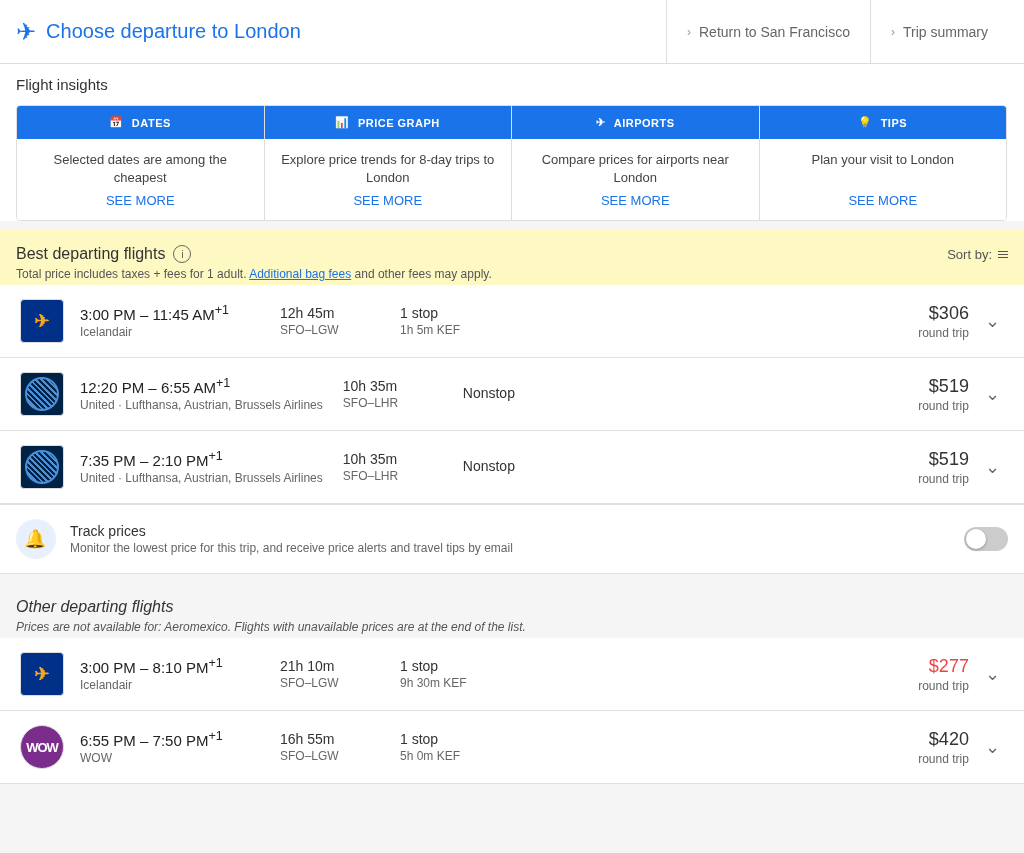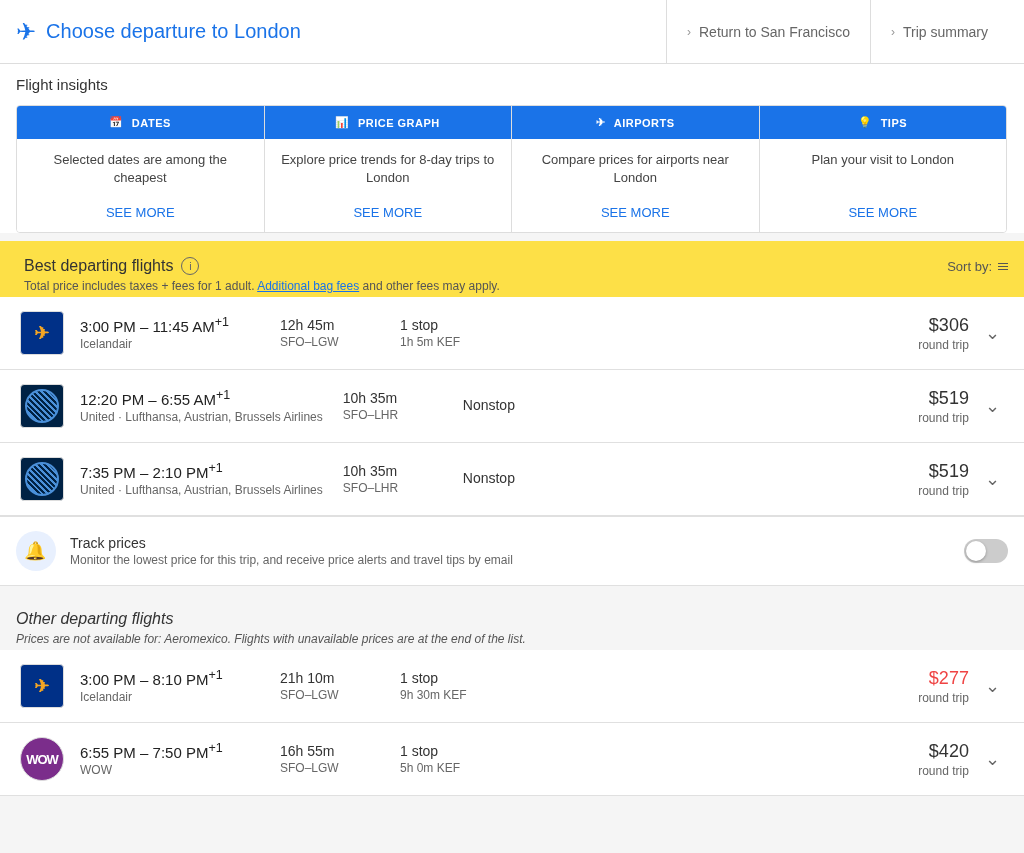--- a/index.html
+++ b/index.html
@@ -88,36 +88,35 @@
       letter-spacing: 0.5px;
     }
     .insight-card-body {
       padding: 12px;
       text-align: center;
       background: white;
     }
     .insight-card-text {
       font-size: 13px;
       color: #444;
-      margin-bottom: 12px;
       line-height: 1.4;
       min-height: 42px;
     }
     .see-more {
       color: #1a73e8;
       font-size: 13px;
       font-weight: 500;
       cursor: pointer;
       text-decoration: none;
     }
 
     
     .section-bg-gray {
-      background: #fde047;
-      padding: 16px 16px 4px 24px;
+      background: #fef9c3;
+      padding: 16px 16px 4px 16px;
     }
     .section-header {
       display: flex;
       align-items: center;
       justify-content: space-between;
       margin-bottom: 4px;
     }
     .section-title {
       font-size: 16px;
       font-weight: 500;

